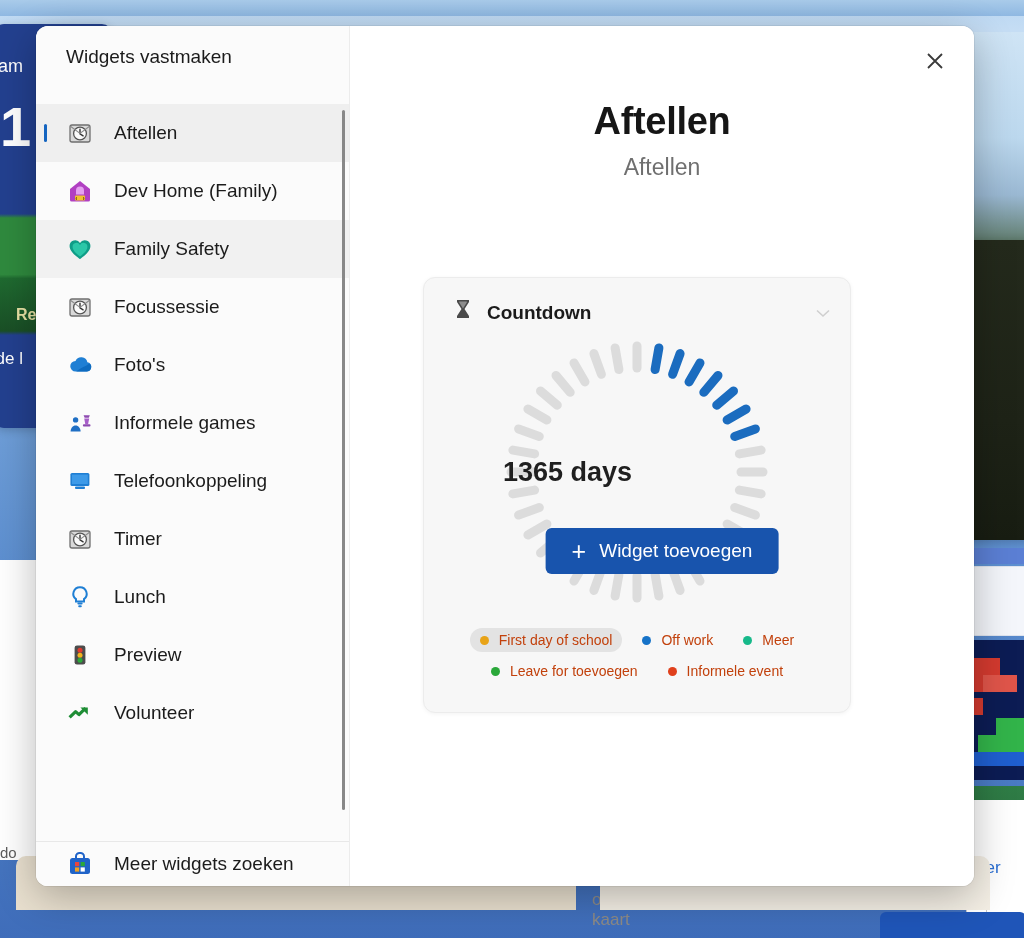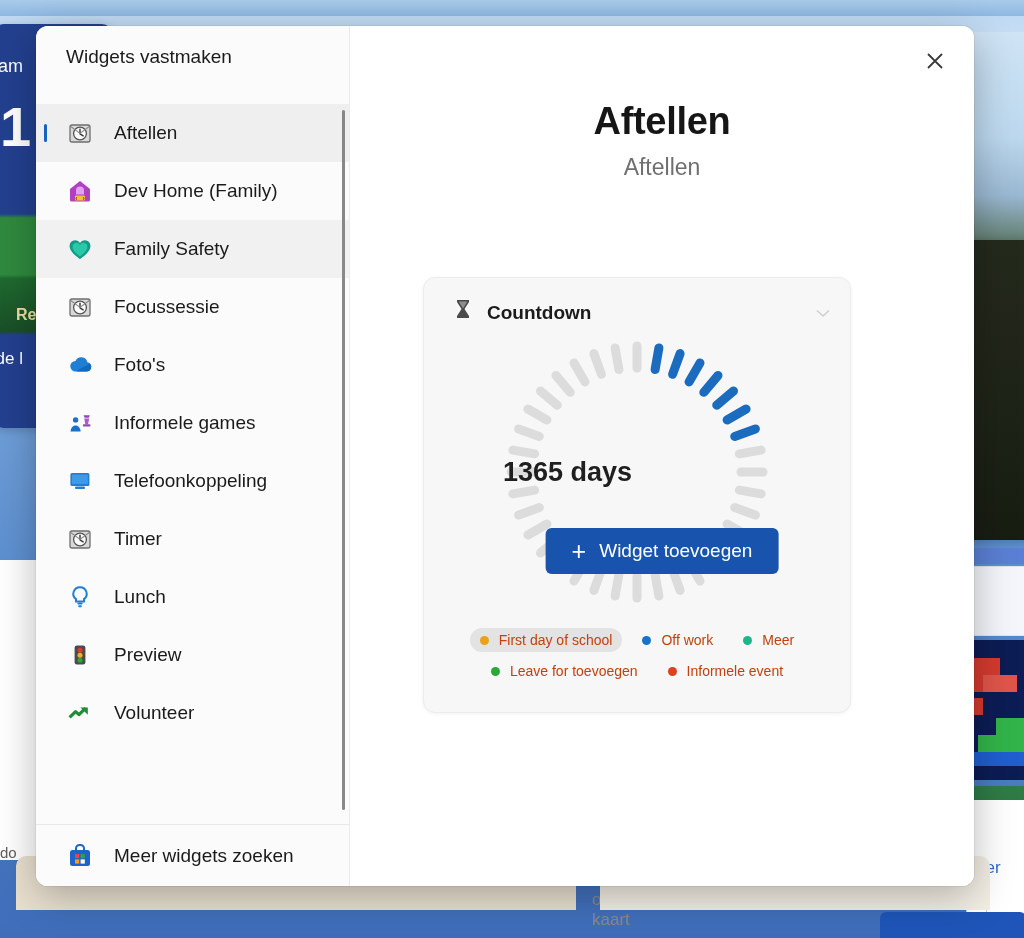--- a/index.html
+++ b/index.html
@@ -122,21 +122,21 @@
     position:absolute; left:8px; top:50%; transform:translateY(-50%);
     width:3px; height:18px; background:#1565c0; border-radius:2px; display:none;
   }
   .side-item.sel .pill { display:block; }
   .side-ico {
     width:28px; height:28px; margin-right:20px; flex:0 0 28px;
     display:flex; align-items:center; justify-content:center;
   }
   .side-label { font-size:19px; color:#1b1b1b; white-space:nowrap; }
   #side-footer {
-    height:62px; border-top:1px solid #e8e8e8; display:flex; align-items:center;
+    height:45px; border-top:1px solid #e8e8e8; display:flex; align-items:center;
     padding-left:30px; background:#fbfbfb;
   }
   #side-scroll {
     position:absolute; right:4px; top:84px; width:3px; height:700px;
     background:#888; border-radius:2px;
   }
 
   
   #main { flex:1; position:relative; background:#ffffff; }
   #close-btn {

